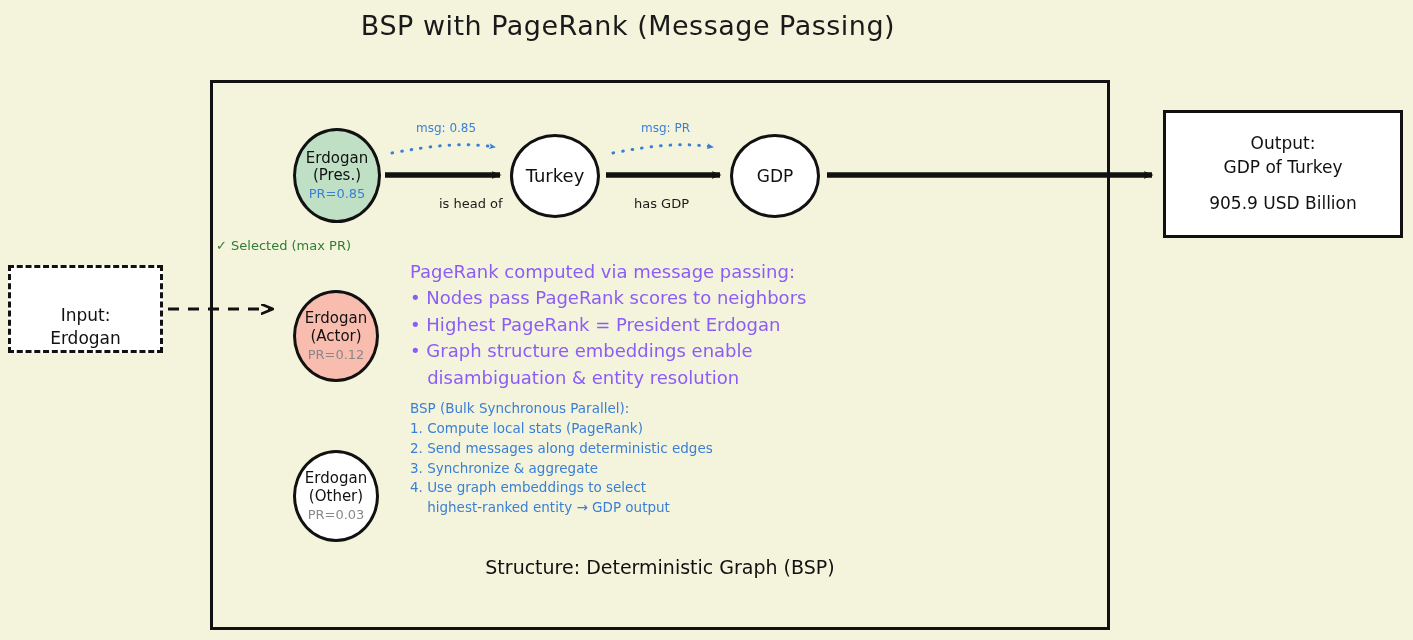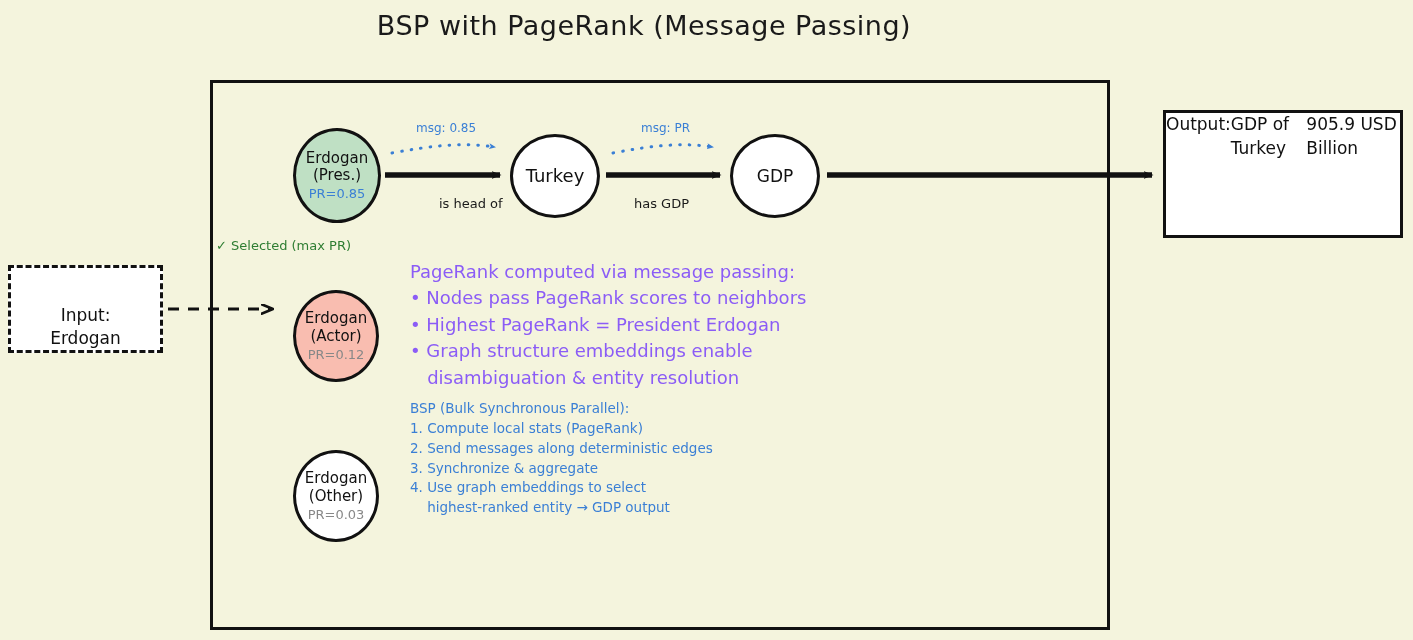--- a/index.html
+++ b/index.html
@@ -23,21 +23,20 @@
   }
   .abs { position: absolute; }
 
   
   #title {
     left: 0; top: 10px; width: 1256px;
     text-align: center;
     font-size: 27px;
     color: #1a1a1a;
     letter-spacing: 0.5px;
-    padding-left: 16px;
   }
 
   
   #main-frame {
     left: 210px; top: 80px;
     width: 900px; height: 550px;
     border: 3px solid #111;
     box-sizing: border-box;
     background: transparent;
   }
@@ -59,22 +58,22 @@
   }
 
   
   #output-box {
     left: 1163px; top: 110px;
     width: 240px; height: 128px;
     border: 3px solid #111;
     background: #ffffff;
     box-sizing: border-box;
     display: flex;
-    flex-direction: row;
-    align-items: flex-start;
+    flex-direction: column;
+    align-items: center;
     justify-content: center;
     font-size: 17px;
     color: #111;
     line-height: 1.4;
   }
   #output-box .gap { height: 12px; }
 
   
   .node {
     border-radius: 50%;
@@ -255,13 +254,14 @@
 • Graph structure embeddings enable
    disambiguation &amp; entity resolution</div>
 <div class="abs annot" id="annot-bsp">BSP (Bulk Synchronous Parallel):
 1. Compute local stats (PageRank)
 2. Send messages along deterministic edges
 3. Synchronize &amp; aggregate
 4. Use graph embeddings to select
     highest-ranked entity → GDP output</div>
 
 <div class="abs" id="summary">
+  <div>Structure: Deterministic Graph (BSP)</div>
 </div>
 
 </body></html>

